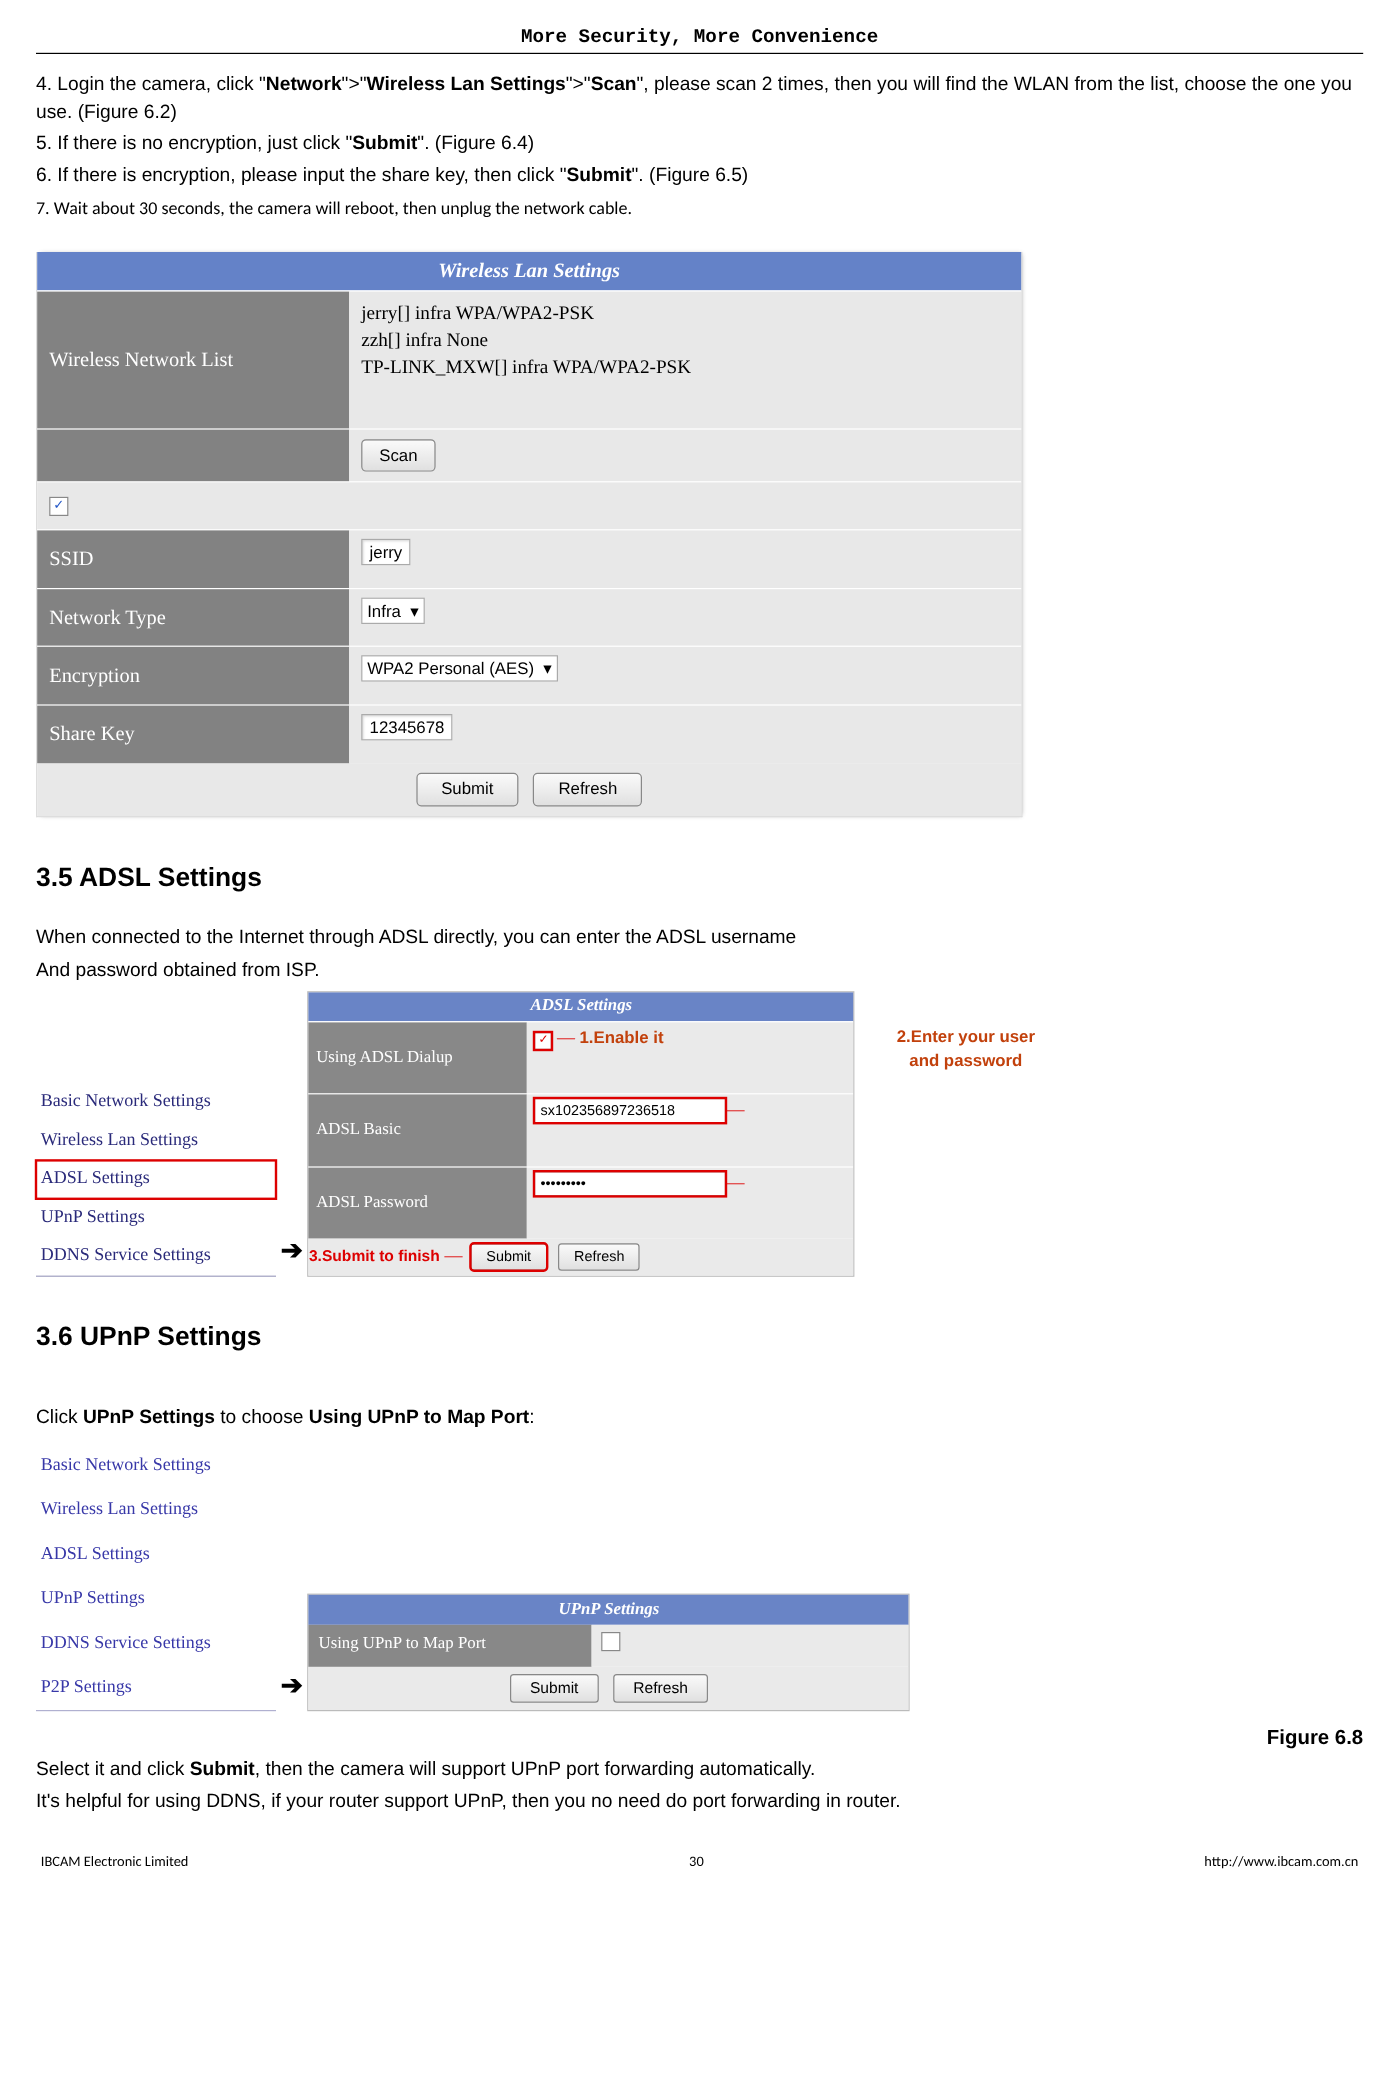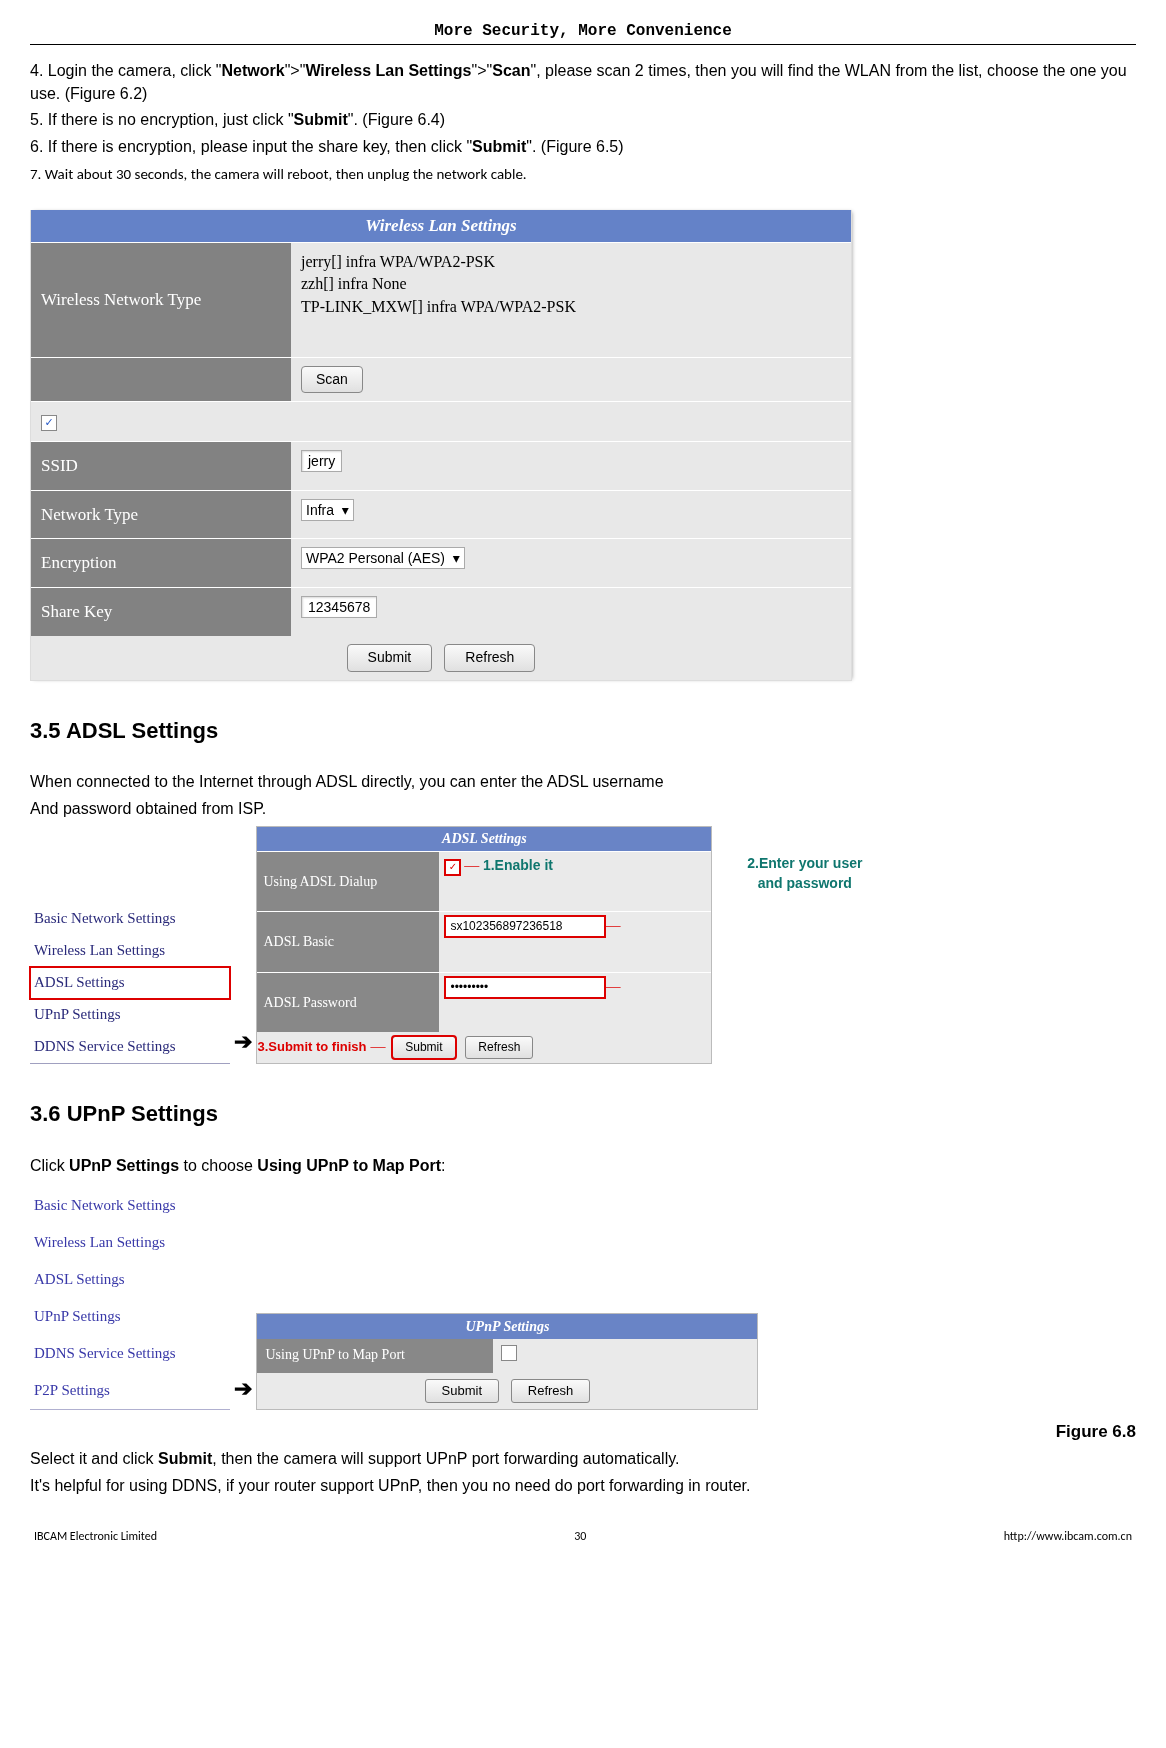--- a/index.html
+++ b/index.html
@@ -47,21 +47,21 @@
   .nav-list div { padding:5px 4px; border-bottom:1px solid transparent;}
   .nav-list .sel-red { outline:2px solid #d00; outline-offset:-1px;}
   .arrow { font-family: Arial; font-size:22px; font-weight:bold; padding:0 4px 6px 4px; align-self:flex-end;}
   .adsl-tbl { border:1px solid #bbb; font-family:"Times New Roman", serif;}
   .adsl-title { background:#6984c6; color:#fff; font-style:italic; font-weight:bold; text-align:center; font-size:14px; padding:2px 0;}
   .adsl-row { display:flex; border-top:1px solid #fff;}
   .adsl-label { width:170px; background:#888; color:#fff; font-size:14px; padding:20px 6px;}
   .adsl-val { width:260px; background:#eaeaea; padding:3px 6px; position:relative;}
   .adsl-val .txt2 { border:1px solid #999; background:#fff; font-family:Arial; font-size:12px; padding:1px 4px; width:150px; outline:2px solid #d00; outline-offset:-1px; display:inline-block;}
   .adsl-chk { width:13px; height:13px; border:1px solid #888; display:inline-block; background:#fff; text-align:center; font-size:10px; line-height:11px; color:#d00; outline:2px solid #d00; outline-offset:-1px;}
-  .red-note { color:#0f766e; font-weight:bold; font-family:Arial; font-size:14px; }
+  .red-note { color:#c2410c; font-weight:bold; font-family:Arial; font-size:14px; }
   .red-note-sm { color:#d00; font-weight:bold; font-family:Arial; font-size:13px; }
   .adsl-foot { text-align:left; background:#eaeaea; padding:4px 0;}
   .adsl-foot .btn2 { display:inline-block; background: linear-gradient(#fafafa,#e0e0e0); border:1px solid #888; border-radius:3px; padding:2px 12px; font-size:12px; font-family: Arial; margin:0 3px;}
   .adsl-foot .redbox { outline:2px solid #d00; outline-offset:-1px;}
 
   
   .upnp-wrap { display:flex; align-items:flex-end; margin-top:10px;}
   .nav2 { width:200px; font-family:"Times New Roman", serif; font-size:15px; color:#3838a8; border-bottom:1px solid #b0b0d0;}
   .nav2 div { padding:8px 4px; }
   .upnp-tbl { border:1px solid #bbb; width:500px; font-family:"Times New Roman", serif;}
@@ -89,21 +89,21 @@
   <span>5. If there is no encryption, just click "</span><span class="bold">Submit</span><span>".    (Figure 6.4)</span>
 </div>
 <div class="instr">
   <span>6. If there is encryption, please input the share key, then click "</span><span class="bold">Submit</span><span>". (Figure 6.5)</span>
 </div>
 <div class="instr7">7. Wait about 30 seconds, the camera will reboot, then unplug the network cable.</div>
 
 <div class="wls-wrap">
   <div class="wls-title">Wireless Lan Settings</div>
   <div class="wls-row">
-    <div class="wls-label wls-list">Wireless Network Type</div>
+    <div class="wls-label wls-list">Wireless Network List</div>
     <div class="wls-val">
       <div>jerry[] infra WPA/WPA2-PSK</div>
       <div>zzh[] infra None</div>
       <div>TP-LINK_MXW[] infra WPA/WPA2-PSK</div>
     </div>
   </div>
   <div class="wls-row wls-scan-row">
     <div class="wls-label"></div>
     <div class="wls-val">
       <span class="btn">Scan</span>
@@ -187,21 +187,21 @@
       </div>
     </div>
     <div style="position:absolute; right:-150px; top:28px; text-align:center;">
       <div class="red-note">2.Enter your user</div>
       <div class="red-note">and password</div>
     </div>
   </div>
 </div>
 
 <div class="section-h">3.6 UPnP Settings</div>
-<div class="para" style="margin-top:25px;">
+<div class="para" style="margin-top:41px;">
   <span>Click </span><span class="bold">UPnP Settings</span><span> to choose </span><span class="bold">Using UPnP to Map Port</span><span>:</span>
 </div>
 
 <div class="upnp-wrap">
   <div class="nav2">
     <div>Basic Network Settings</div>
     <div>Wireless Lan Settings</div>
     <div>ADSL Settings</div>
     <div>UPnP Settings</div>
     <div>DDNS Service Settings</div>

